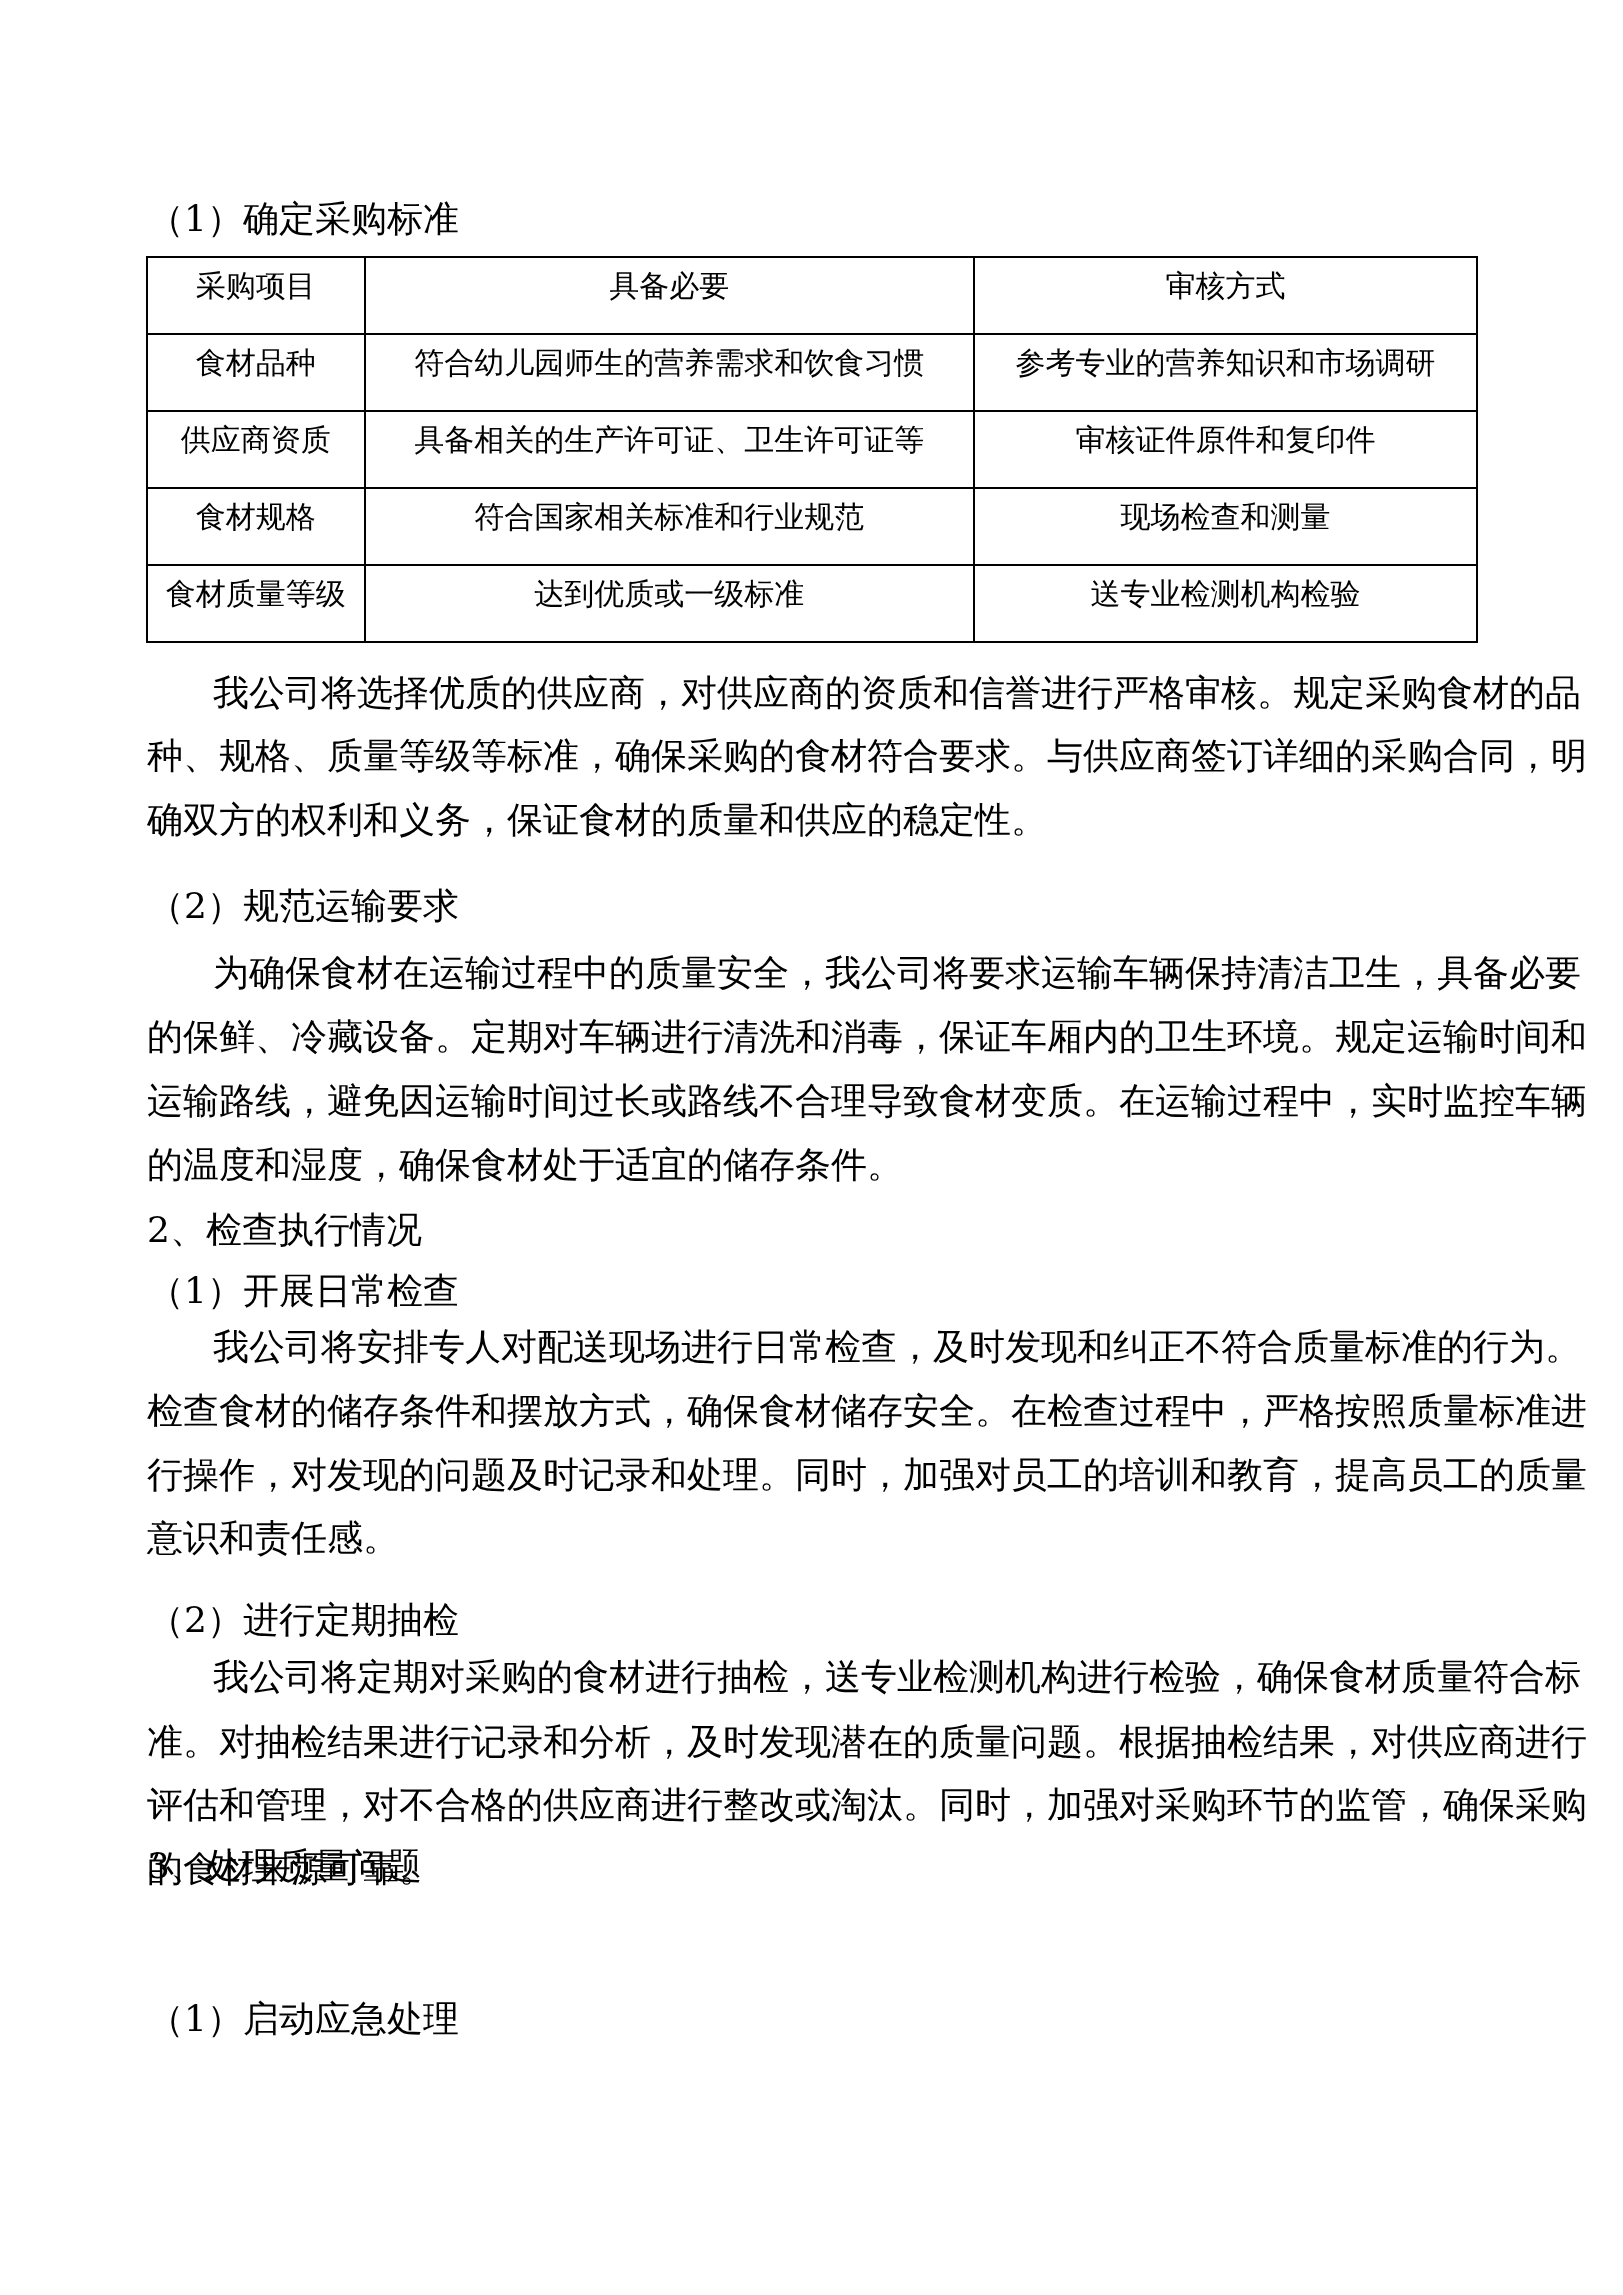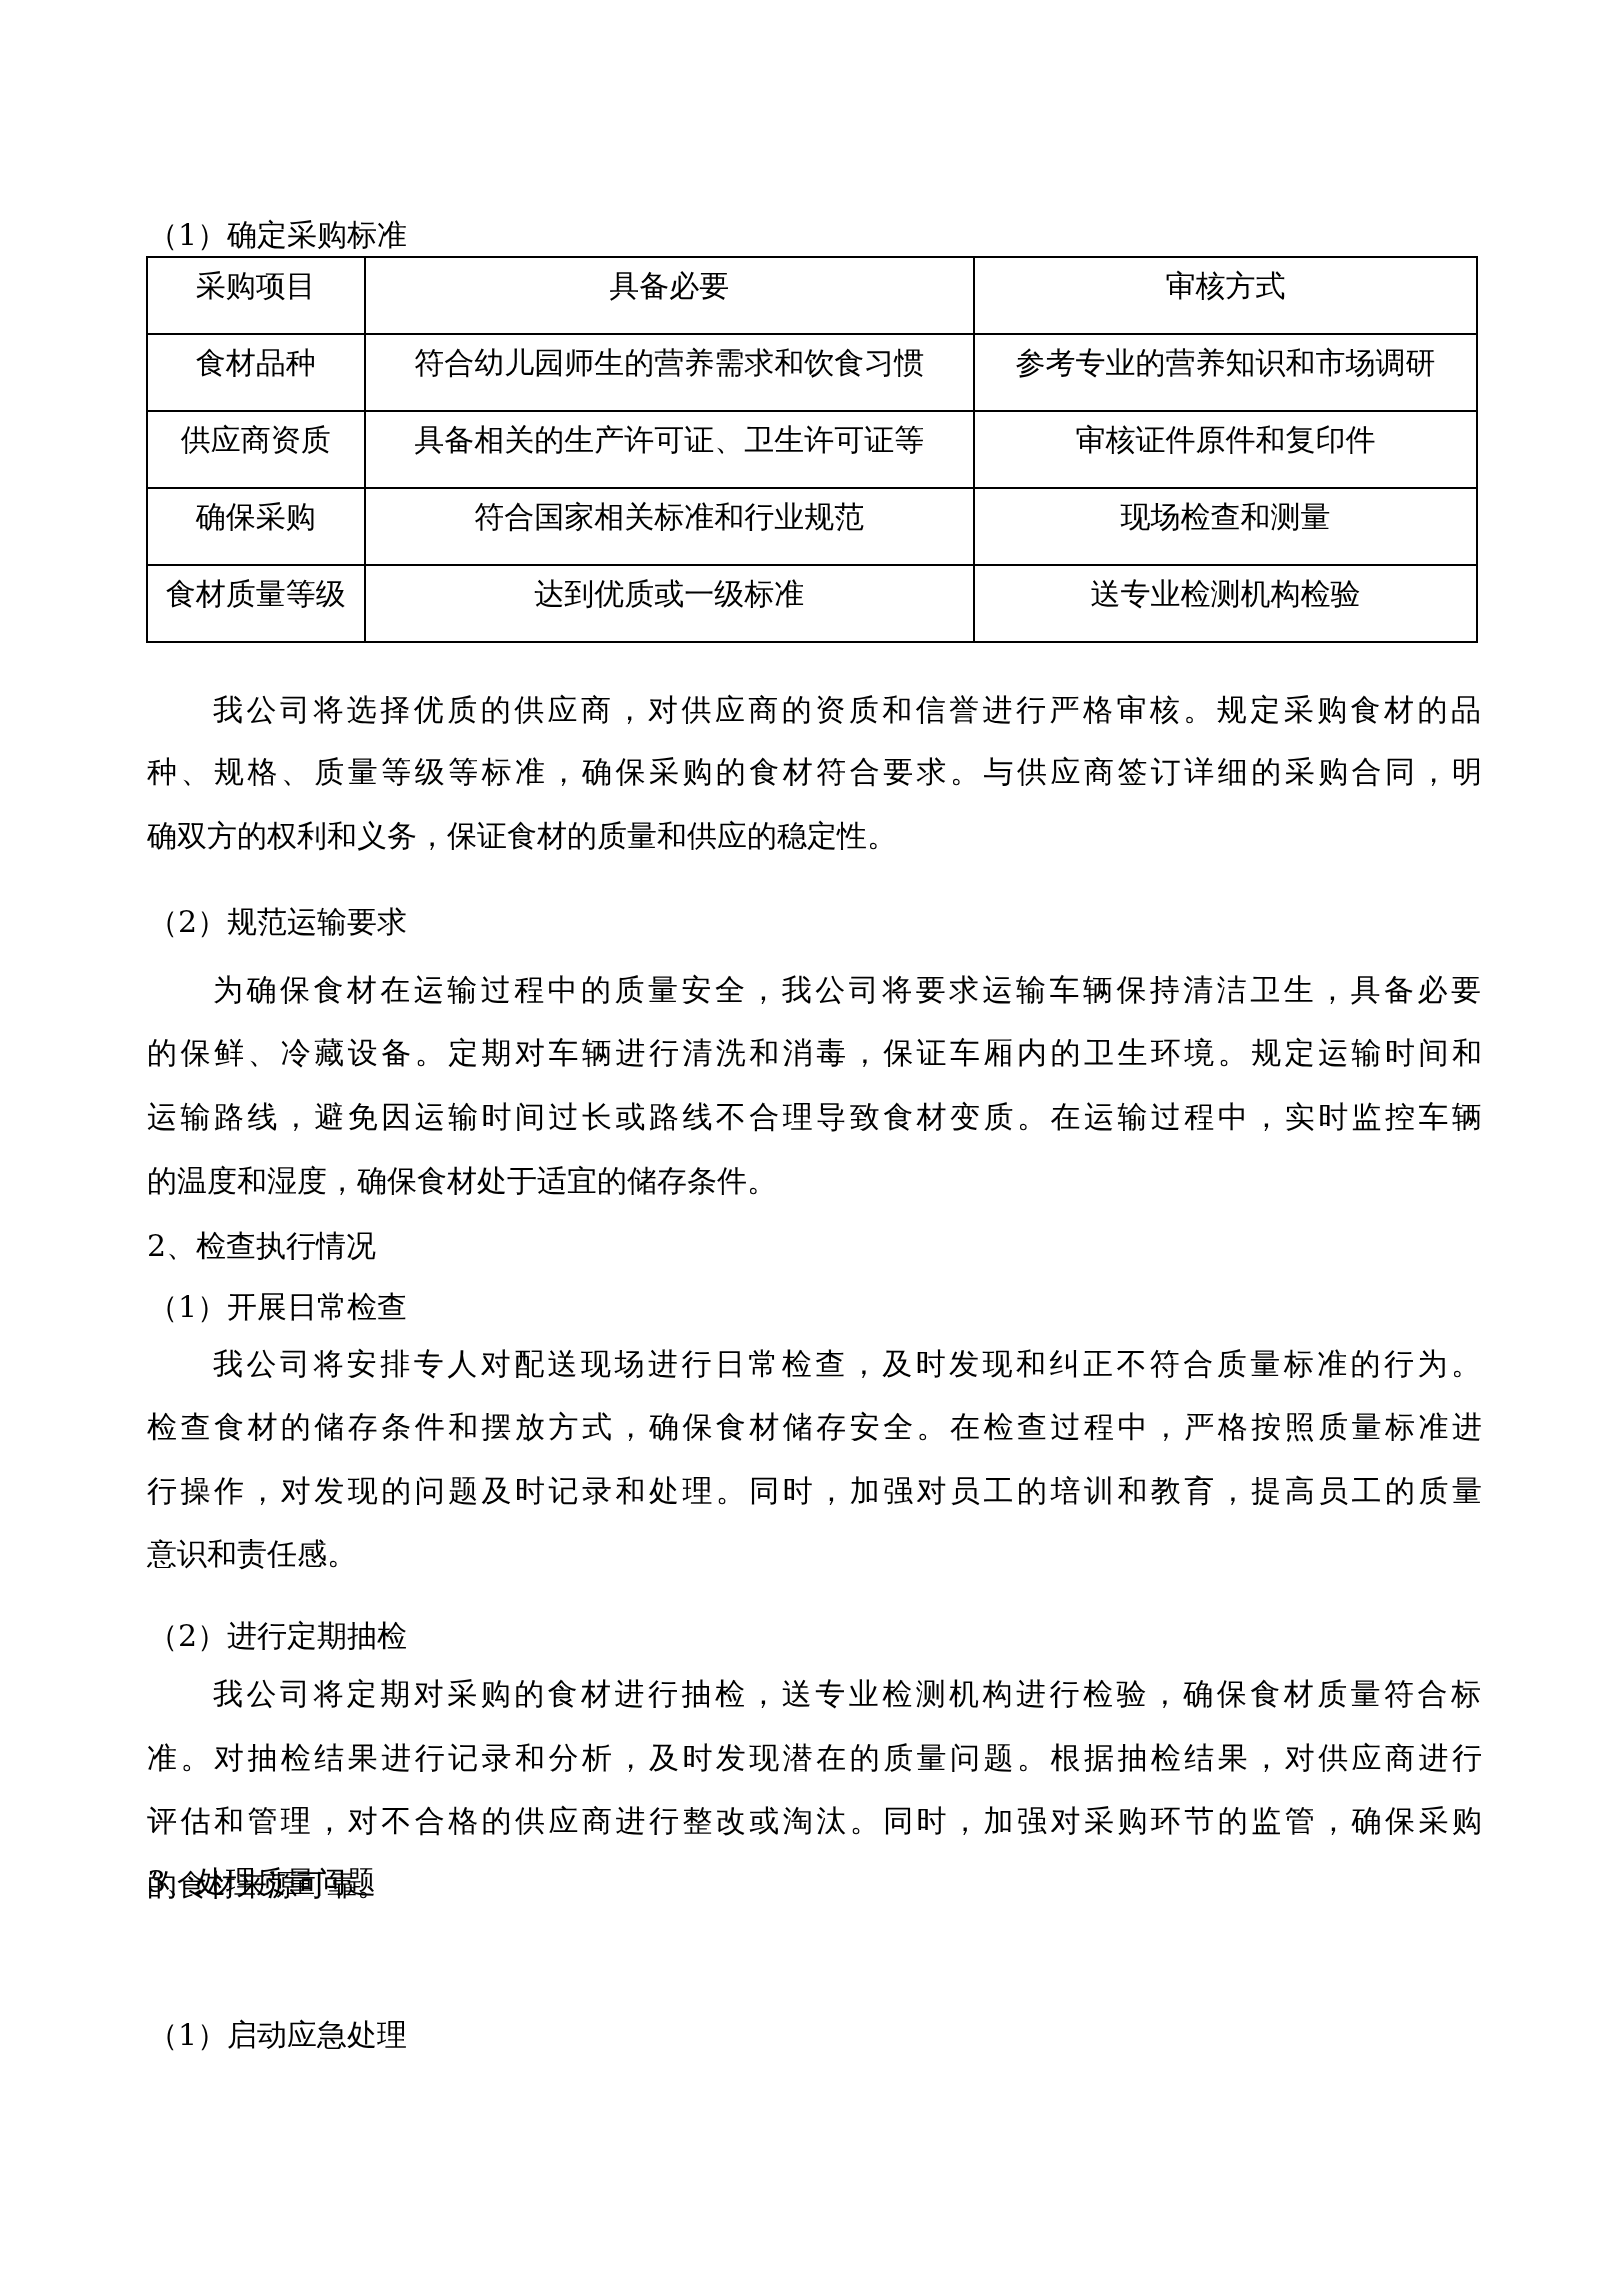--- a/index.html
+++ b/index.html
@@ -1,18 +1,18 @@
 <!DOCTYPE html>
 <html style="font-size:10.5px"><head>
 <meta charset="utf-8">
 <style>
   html, body { margin:0; padding:0; background:#ffffff; }
   body { width:1623px; height:2295px; position:relative; overflow:hidden;
          font-family:"DejaVu Serif","Liberation Serif",serif; color:#000; }
-  .line { position:absolute; left:147px; font-size:30px; line-height:37px; height:37px; white-space:nowrap;margin-top:16px; }
+  .line { position:absolute; left:147px; font-size:36px; line-height:37px; height:37px; white-space:nowrap; }
   .heading { left:147px; }
   .sub { left:148px; }
   .indent { left:213px;font-family:Liberation Serif, serif; }
   .justify { width:1335px; text-align:justify; text-align-last:justify; }
   table { position:absolute; left:146px; top:256px; border-collapse:collapse; width:1332px; }
   td { border:2px solid #000; height:77px; padding:0; text-align:center; vertical-align:top;
        font-size:30px; line-height:37px; padding-top:9.2px; box-sizing:border-box; }
   td.c1 { width:218px; }
   td.c2 { width:610px; }
   td.c3 { width:504px; }
@@ -35,21 +35,21 @@
       <td class="c1">食材品种</td>
       <td class="c2">符合幼儿园师生的营养需求和饮食习惯</td>
       <td class="c3">参考专业的营养知识和市场调研</td>
     </tr>
     <tr>
       <td class="c1">供应商资质</td>
       <td class="c2">具备相关的生产许可证、卫生许可证等</td>
       <td class="c3">审核证件原件和复印件</td>
     </tr>
     <tr>
-      <td class="c1">确保采购</td>
+      <td class="c1">食材规格</td>
       <td class="c2">符合国家相关标准和行业规范</td>
       <td class="c3">现场检查和测量</td>
     </tr>
     <tr>
       <td class="c1">食材质量等级</td>
       <td class="c2">达到优质或一级标准</td>
       <td class="c3">送专业检测机构检验</td>
     </tr>
   </tbody>
     </table>

